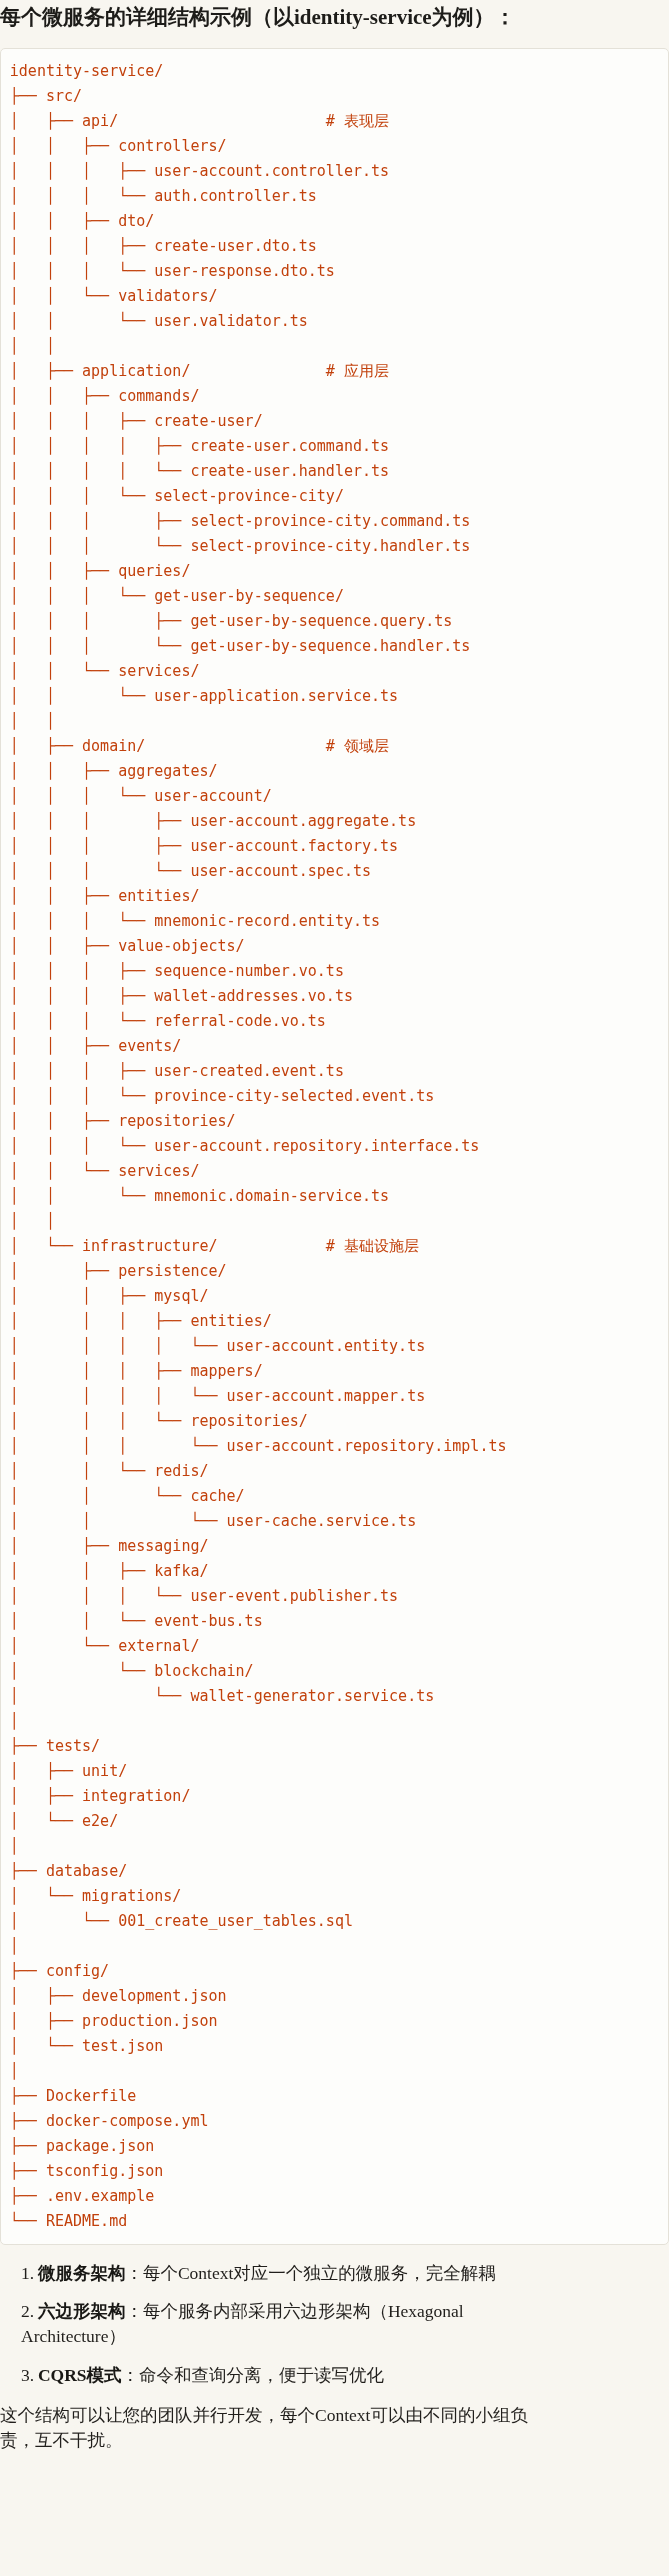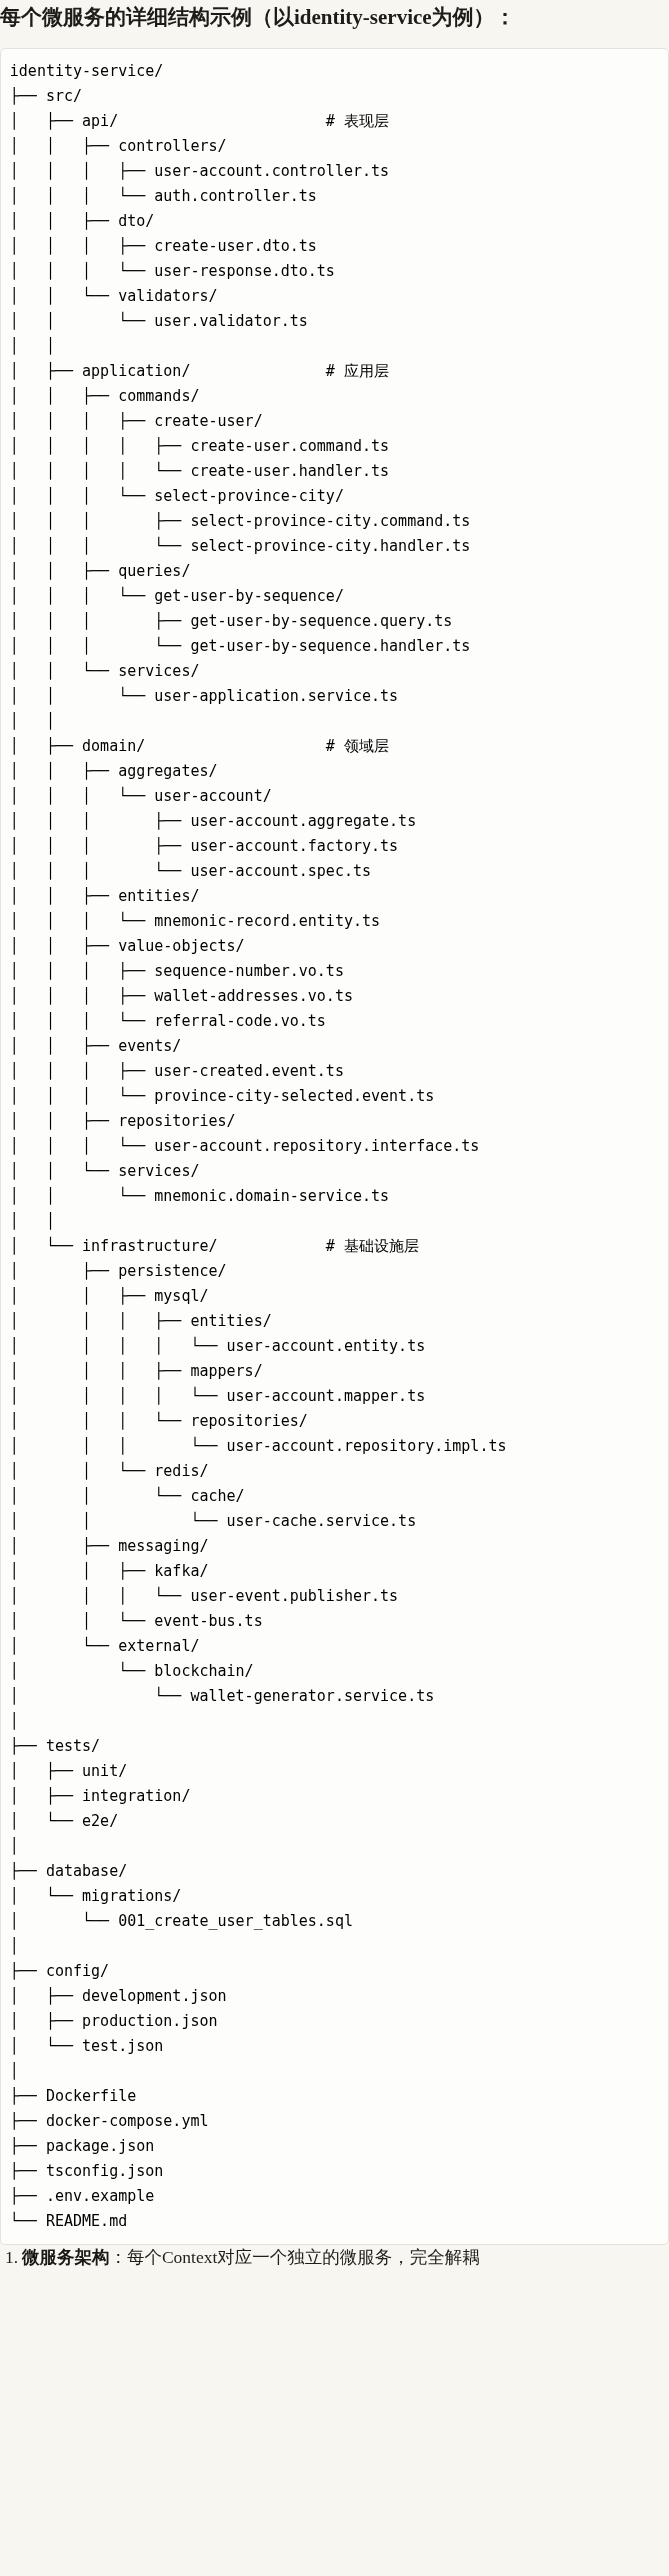--- a/index.html
+++ b/index.html
@@ -30,36 +30,36 @@
     padding: 10px 8.8px;
     background: #fdfdfb;
     border: 0.6px solid #e4e1d8;
     border-radius: 5px;
     overflow: hidden;
   }
   pre.code-block code {
     font-family: "DejaVu Sans Mono", monospace;
     font-size: 15px;
     line-height: 25px;
-    color: #000000;
+    color: #c2410c;
     white-space: pre;
     display: block;
   }
 
   h3.notes-heading {
     margin: 31px 0 8.8px 0;
     font-size: 21px;
     line-height: 27.5px;
     font-weight: 700;
     color: #1d1c19;
   }
 
   ol.notes-list {
     list-style: none;
-    margin: 0;
+    margin: 16px;
     padding: 0 7px 0 5px;
   }
   ol.notes-list li {
     font-size: 17.5px;
     line-height: 24.4px;
     margin: 0 0 14.4px 0;
     color: #211f1c;
   }
   .note-number { margin-right: 3.8px; }
   .note-label { font-weight: 700; color: #191815; }
@@ -162,17 +162,20 @@
 ├── Dockerfile
 ├── docker-compose.yml
 ├── package.json
 ├── tsconfig.json
 ├── .env.example
 └── README.md</code></pre>
 
 
   <ol class="notes-list">
     <li><span class="note-number">1.</span><span class="note-label">微服务架构</span><span class="note-text">：每个Context对应一个独立的微服务，完全解耦</span></li>
+    <li><span class="note-number">2.</span><span class="note-label">六边形架构</span><span class="note-text">：每个服务内部采用六边形架构（Hexagonal Architecture）</span></li>
+    <li><span class="note-number">3.</span><span class="note-label">CQRS模式</span><span class="note-text">：命令和查询分离，便于读写优化</span></li>
   </ol>
 
+  <p class="footer-note">这个结构可以让您的团队并行开发，每个Context可以由不同的小组负责，互不干扰。</p>
 
 </div>
 
 
 </body></html>

